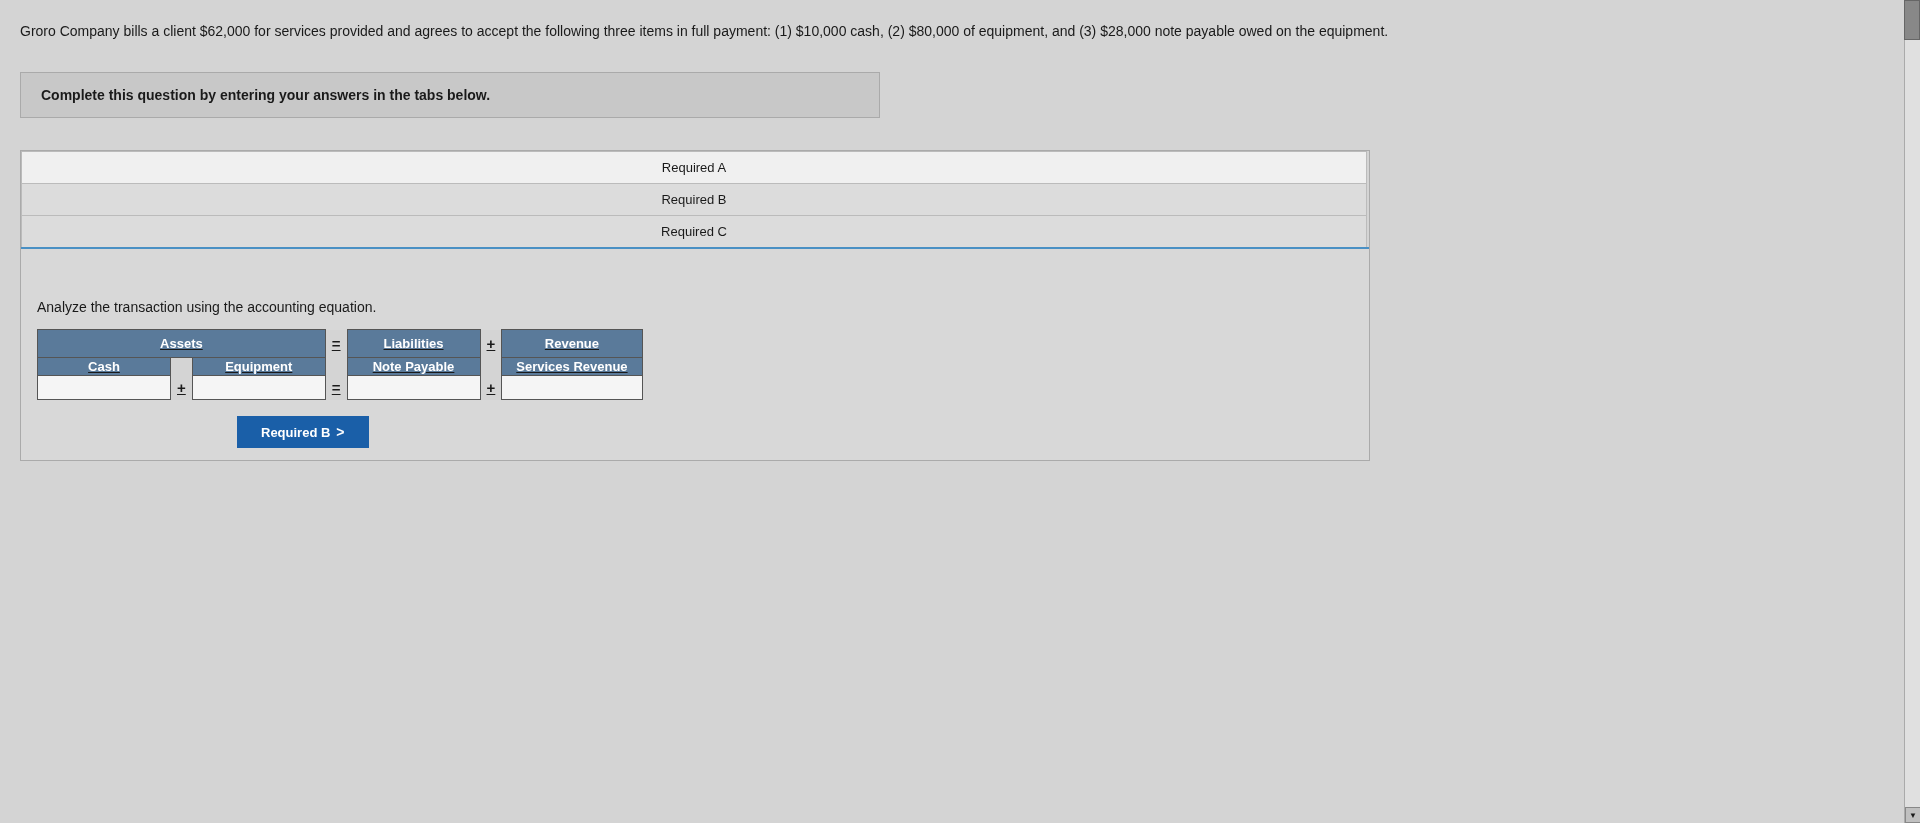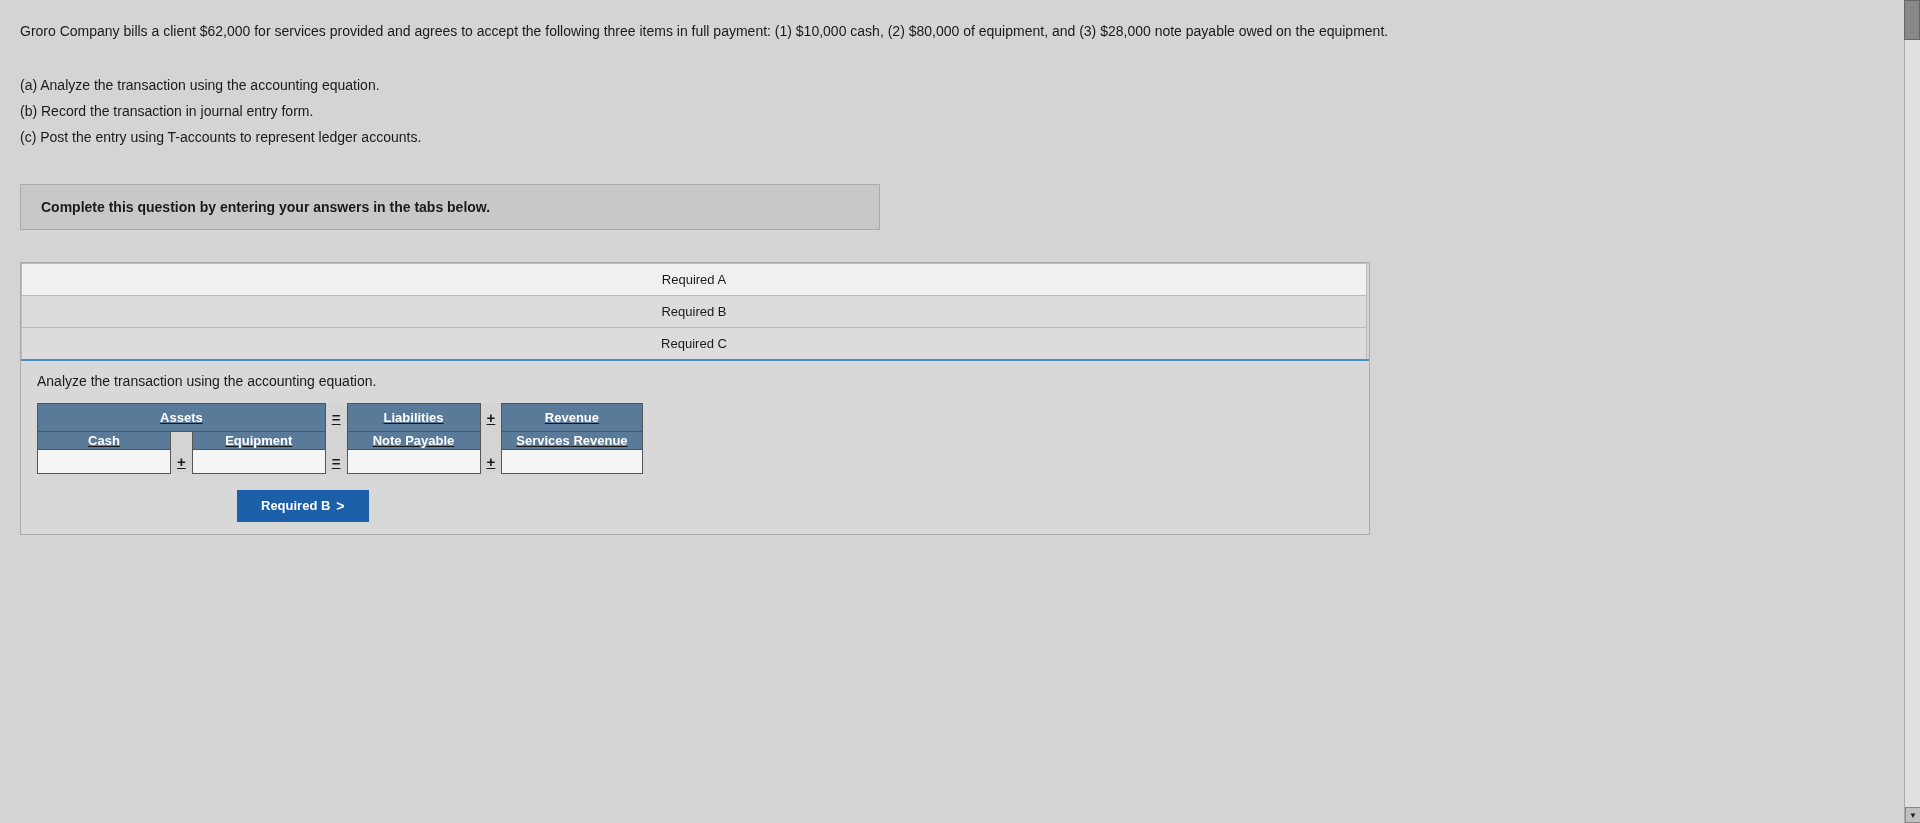--- a/index.html
+++ b/index.html
@@ -144,20 +144,21 @@
 
     .tab-content {
       padding: 12px 16px;
       background-color: #d8d8d8;
     }
 
     .analyze-text {
       font-size: 14px;
       margin-bottom: 14px;
       color: #1a1a1a;
+      margin-top: 38px;
     }
 
     
     .equation-table {
       border-collapse: collapse;
       font-size: 13px;
       text-decoration: underline;
     }
 
     .equation-table th,
@@ -234,25 +235,20 @@
       align-items: flex-start;
     }
   </style>
 </head>
 <body>
 
 <div class="page-wrapper">
 
   <p class="intro-text">Groro Company bills a client $62,000 for services provided and agrees to accept the following three items in full payment: (1) $10,000 cash, (2) $80,000 of equipment, and (3) $28,000 note payable owed on the equipment.</p>
 
-  <div class="question-parts">
-    <p>(a) Analyze the transaction using the accounting equation.</p>
-    <p>(b) Record the transaction in journal entry form.</p>
-    <p>(c) Post the entry using T-accounts to represent ledger accounts.</p>
-  </div>
 
   <div class="complete-box">
     <span class="complete-box-text">Complete this question by entering your answers in the tabs below.</span>
   </div>
 
   <div class="tabs-container">
     <div class="tabs-header">
       <div class="tab active">Required A</div>
       <div class="tab">Required B</div>
       <div class="tab">Required C</div>

